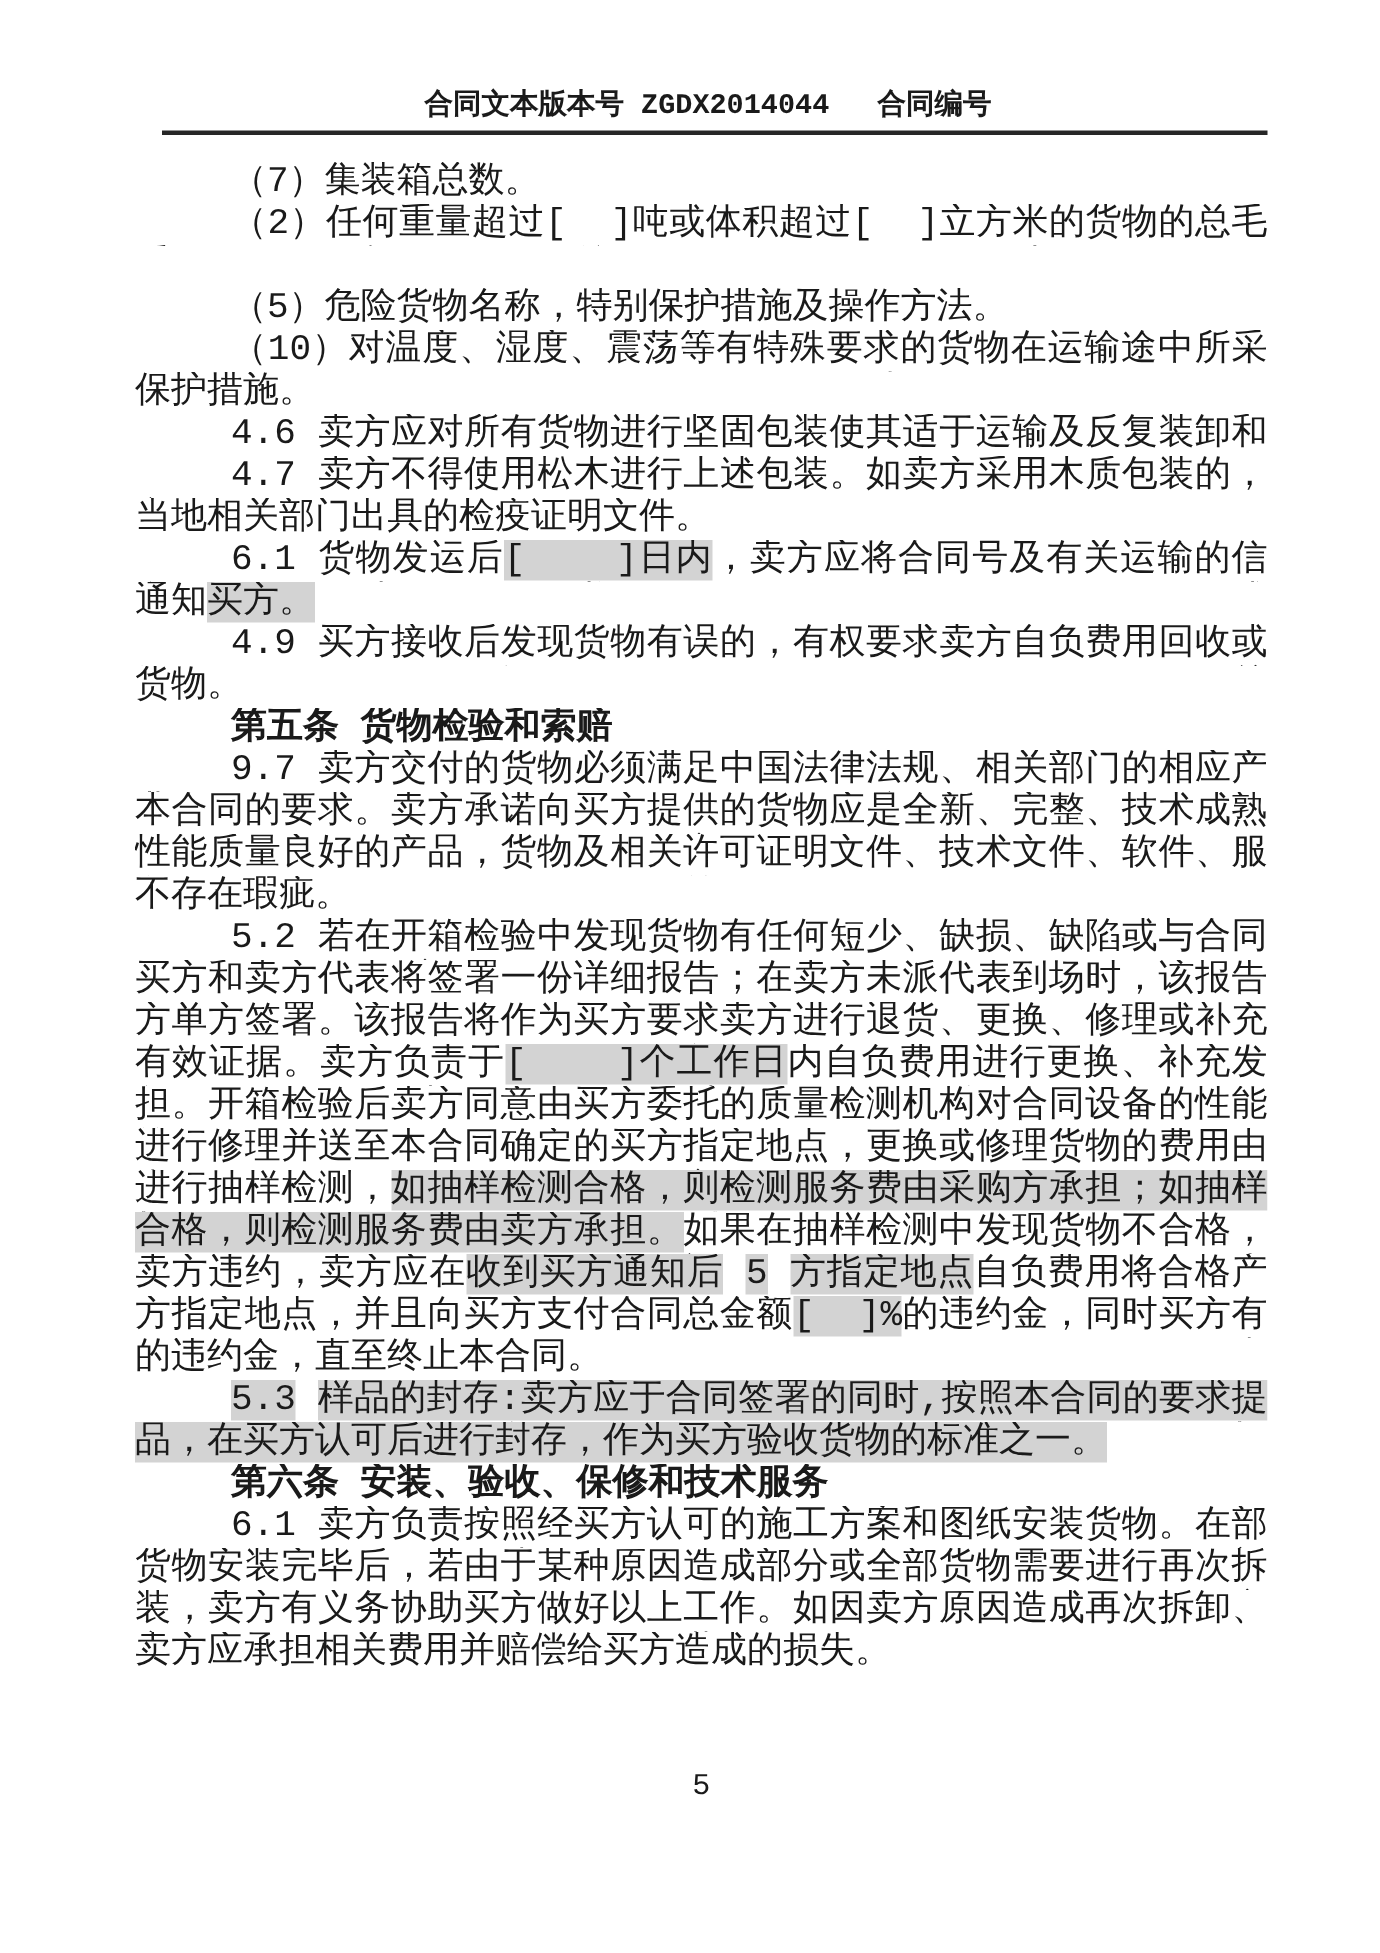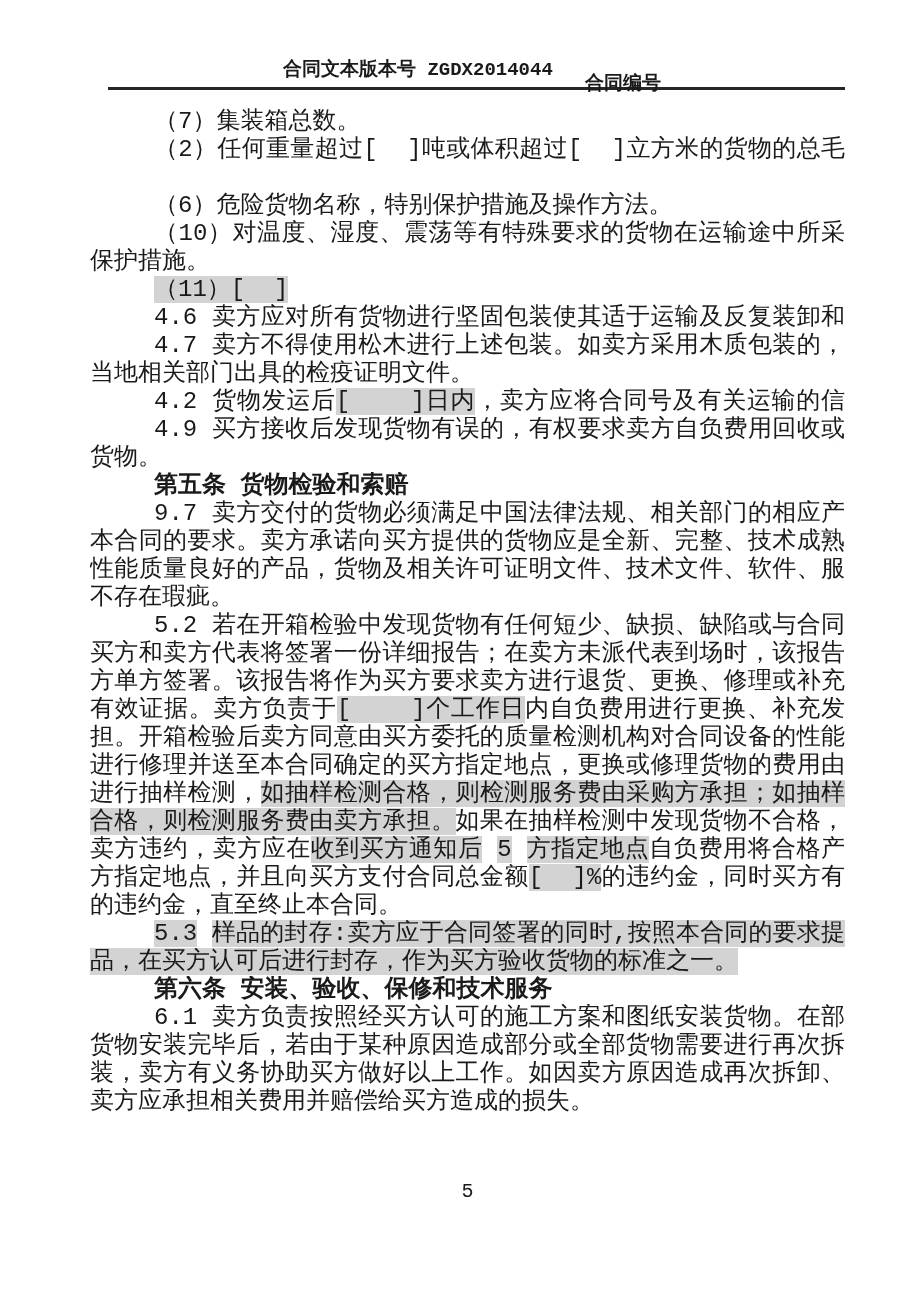--- a/index.html
+++ b/index.html
@@ -10,21 +10,21 @@
     font-family:Liberation Mono, monospace;
     color:#1a1a1a;
     overflow:hidden;
   }
   .header{
     position:absolute;top:58px;left:108px;right:75px;height:29px;
     border-bottom:3px solid #262626;
     font-size:19px;font-weight:bold;line-height:24px;
   }
   .header .version{position:absolute;left:175px;top:0;}
-  .header .contract-no{position:absolute;left:477px;top:14px;}
+  .header .contract-no{position:absolute;left:477px;top:0;}
   .doc-body{
     position:absolute;top:108px;left:90px;right:75px;
     font-size:24px;
   }
   .line{
     height:28px;line-height:28px;
     text-align:justify;text-align-last:justify;
     overflow:hidden;
   }
   .line.end{text-align-last:left;}
@@ -44,28 +44,28 @@
 <div class="page">
   <div class="header">
     <span class="version">合同文本版本号 ZGDX2014044</span>
     <span class="contract-no">合同编号</span>
   </div>
 
   <div class="doc-body">
       <div class="line indent end"><span>（7）集装箱总数。</span></div>
       <div class="line indent"><span>（2）任何重量超过[  ]吨或体积超过[  ]立方米的货物的总毛重和总尺寸。</span></div>
       <div class="line blank end"></div>
-      <div class="line indent end"><span>（6）危险货物名称，特别保护措施及操作方法。</span></div>
+      <div class="line indent end"><span>（5）危险货物名称，特别保护措施及操作方法。</span></div>
       <div class="line indent"><span>（10）对温度、湿度、震荡等有特殊要求的货物在运输途中所采取的特别</span></div>
       <div class="line end"><span>保护措施。</span></div>
-      <div class="line indent end"><span class="hl">（11）[  ]</span></div>
       <div class="line indent"><span>4.6 卖方应对所有货物进行坚固包装使其适于运输及反复装卸和操作，保</span></div>
       <div class="line indent"><span>4.7 卖方不得使用松木进行上述包装。如卖方采用木质包装的，必须具备</span></div>
       <div class="line end"><span>当地相关部门出具的检疫证明文件。</span></div>
-      <div class="line indent"><span>4.2 货物发运后</span><span class="hl">[    ]日内</span><span>，卖方应将合同号及有关运输的信息以书面形式</span></div>
+      <div class="line indent"><span>6.1 货物发运后</span><span class="hl">[    ]日内</span><span>，卖方应将合同号及有关运输的信息以书面形式</span></div>
+      <div class="line end"><span>通知</span><span class="hl">买方。</span></div>
       <div class="line indent"><span>4.9 买方接收后发现货物有误的，有权要求卖方自负费用回收或转运有关</span></div>
       <div class="line end"><span>货物。</span></div>
       <div class="line indent end bold"><span>第五条 货物检验和索赔</span></div>
       <div class="line indent"><span>9.7 卖方交付的货物必须满足中国法律法规、相关部门的相应产业标准及</span></div>
       <div class="line"><span>本合同的要求。卖方承诺向买方提供的货物应是全新、完整、技术成熟稳定、</span></div>
       <div class="line"><span>性能质量良好的产品，货物及相关许可证明文件、技术文件、软件、服务等均</span></div>
       <div class="line end"><span>不存在瑕疵。</span></div>
       <div class="line indent"><span>5.2 若在开箱检验中发现货物有任何短少、缺损、缺陷或与合同约定不符，</span></div>
       <div class="line"><span>买方和卖方代表将签署一份详细报告；在卖方未派代表到场时，该报告将由买</span></div>
       <div class="line"><span>方单方签署。该报告将作为买方要求卖方进行退货、更换、修理或补充发货的</span></div>

